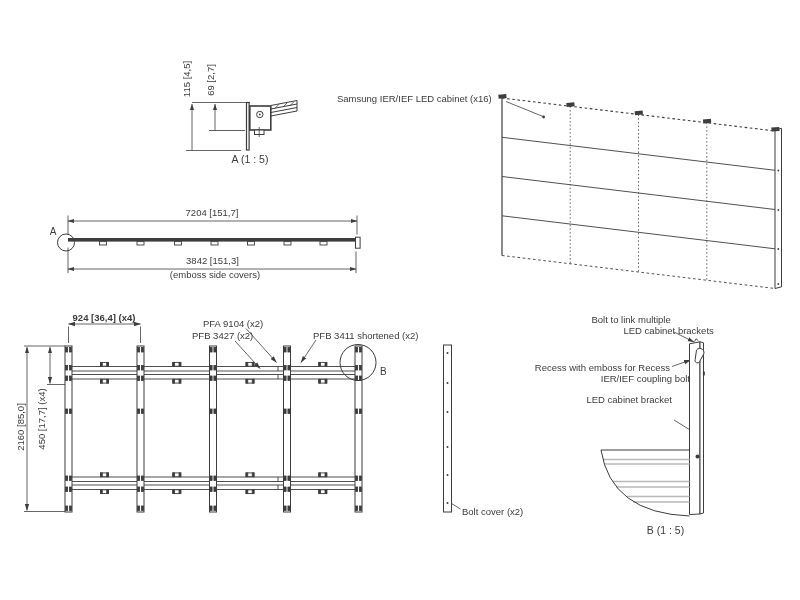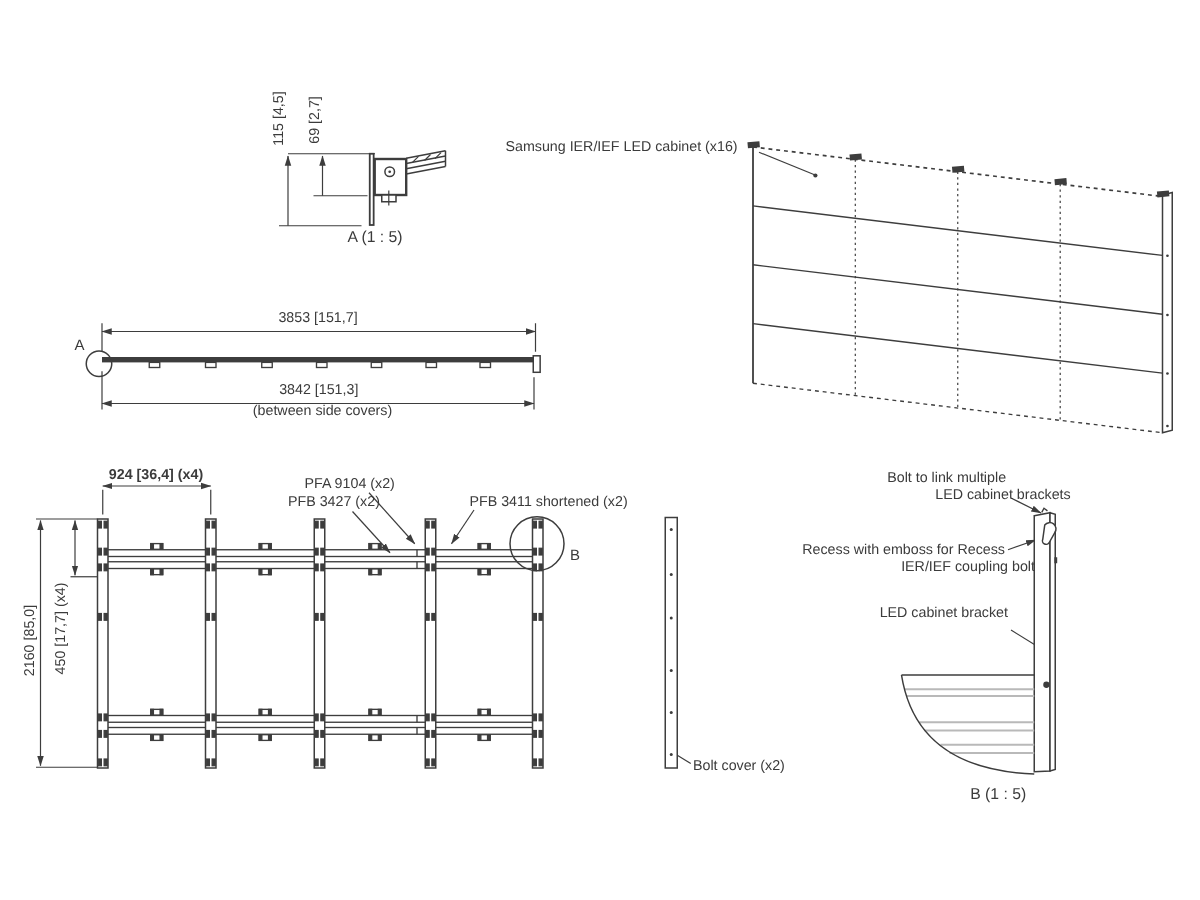--- a/index.html
+++ b/index.html
@@ -218,36 +218,36 @@
       <line x1="633" y1="502" x2="689.5" y2="502"></line>
     </g>
     <path d="M 601,450 Q 611,513 689.5,516" stroke-width="1"></path>
   </g>
 </svg>
 
   <div class="lbl v" style="left:185.5px;top:79px;">115 [4,5]</div>
   <div class="lbl v" style="left:209.5px;top:80px;">69 [2,7]</div>
   <div class="lbl cap c" style="left:250px;top:159px;">A (1 : 5)</div>
 
-  <div class="lbl c" style="left:212px;top:212px;">3853 [151,7]</div>
+  <div class="lbl c" style="left:212px;top:212px;">7204 [151,7]</div>
   <div class="lbl mark c" style="left:53px;top:231px;">A</div>
   <div class="lbl c" style="left:212.5px;top:260px;">3842 [151,3]</div>
-  <div class="lbl c" style="left:215px;top:274px;">(between side covers)</div>
+  <div class="lbl c" style="left:215px;top:274px;">(emboss side covers)</div>
 
   <div class="lbl l" style="left:337px;top:98px;">Samsung IER/IEF LED cabinet (x16)</div>
 
   <div class="lbl c" style="left:104px;top:317px;font-weight:bold;">924 [36,4]  (x4)</div>
   <div class="lbl v" style="left:19.5px;top:427px;">2160 [85,0]</div>
   <div class="lbl v" style="left:40.5px;top:419px;">450 [17,7]  (x4)</div>
   <div class="lbl l" style="left:203px;top:322.5px;">PFA 9104 (x2)</div>
   <div class="lbl l" style="left:192px;top:335px;">PFB 3427 (x2)</div>
   <div class="lbl l" style="left:313px;top:335px;">PFB 3411 shortened (x2)</div>
   <div class="lbl mark l" style="left:380px;top:371px;">B</div>
 
   <div class="lbl l" style="left:462px;top:510.5px;">Bolt cover (x2)</div>
 
   <div class="lbl l" style="left:591.5px;top:319px;">Bolt to link multiple</div>
   <div class="lbl l" style="left:591.5px;top:330px;padding-left:32px;">LED cabinet brackets</div>
   <div class="lbl r" style="left:670px;top:367px;">Recess with emboss for Recess</div>
   <div class="lbl r" style="left:670px;top:377.5px;margin-left:20px;">IER/IEF coupling bolt</div>
-  <div class="lbl r" style="left:672px;top:409px;">LED cabinet bracket</div>
+  <div class="lbl r" style="left:672px;top:399px;">LED cabinet bracket</div>
   <div class="lbl cap c" style="left:665.5px;top:530px;">B (1 : 5)</div>
 </div>
 
 </body></html>

